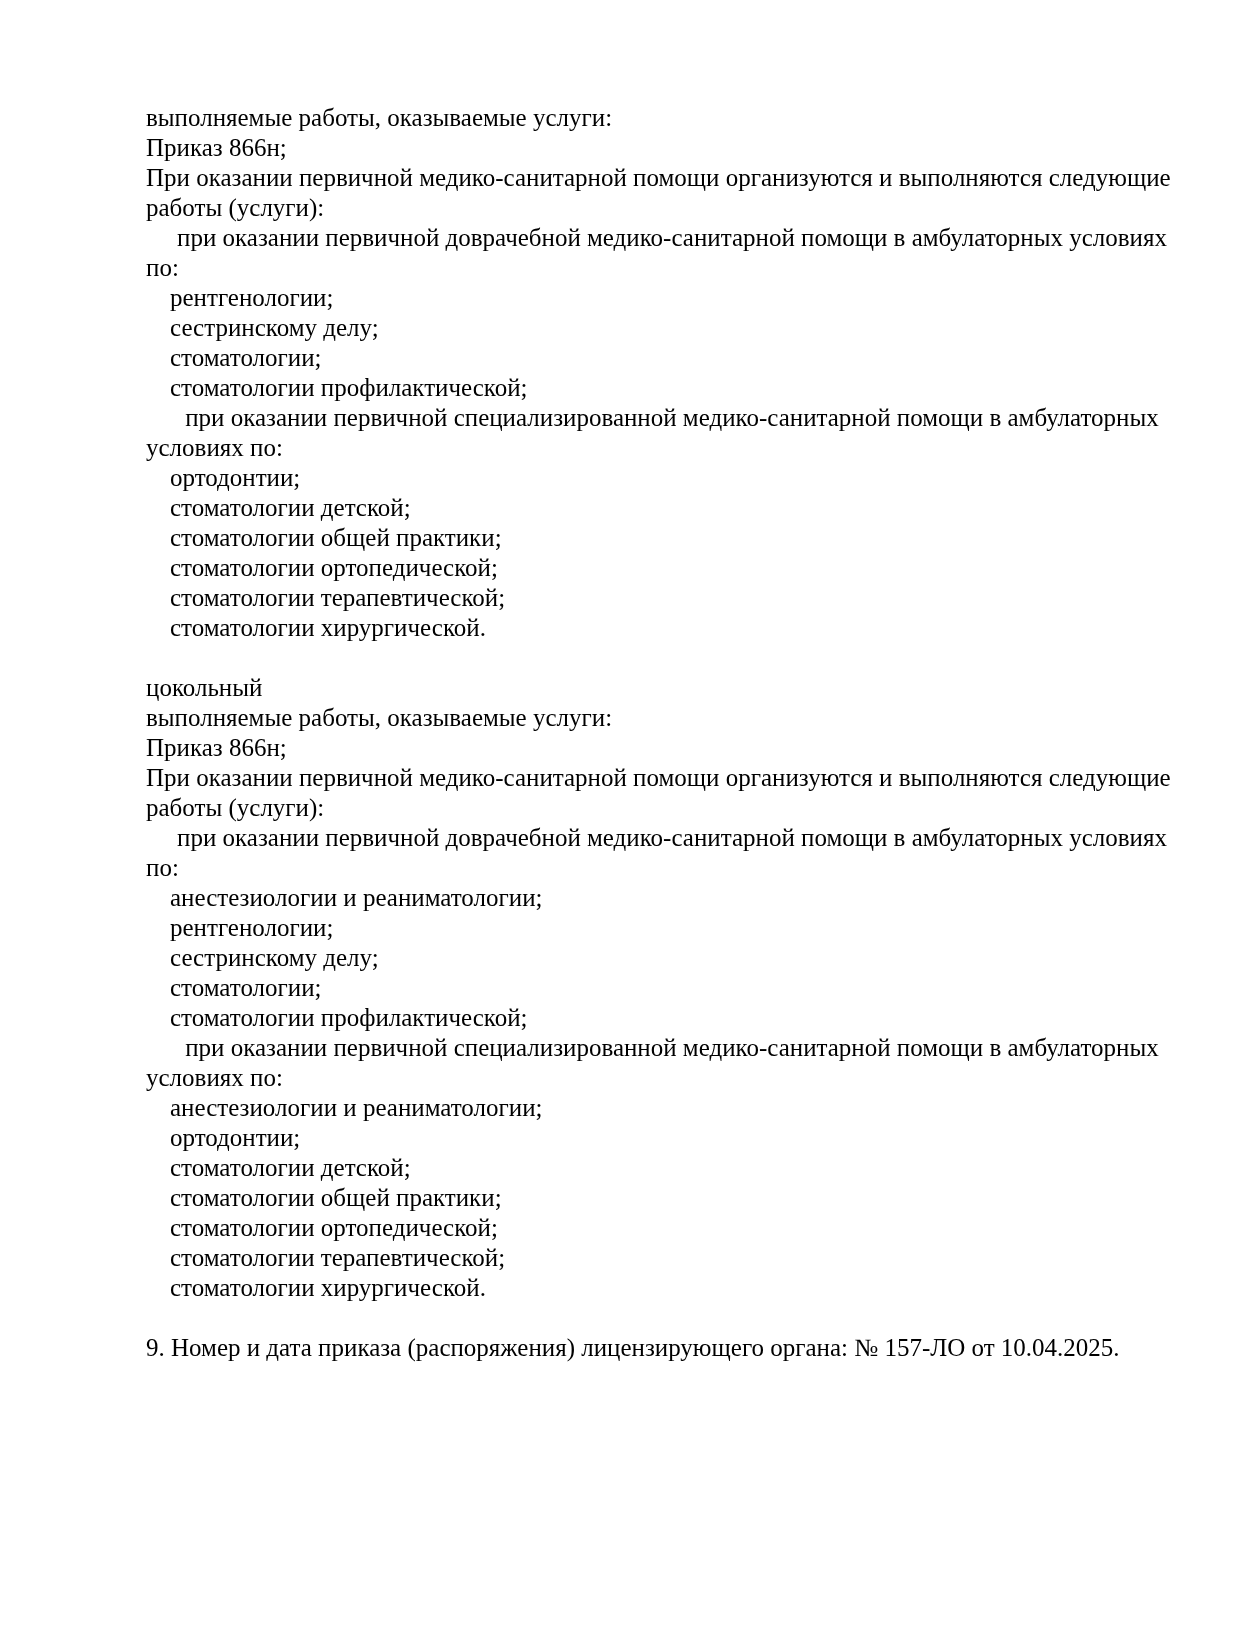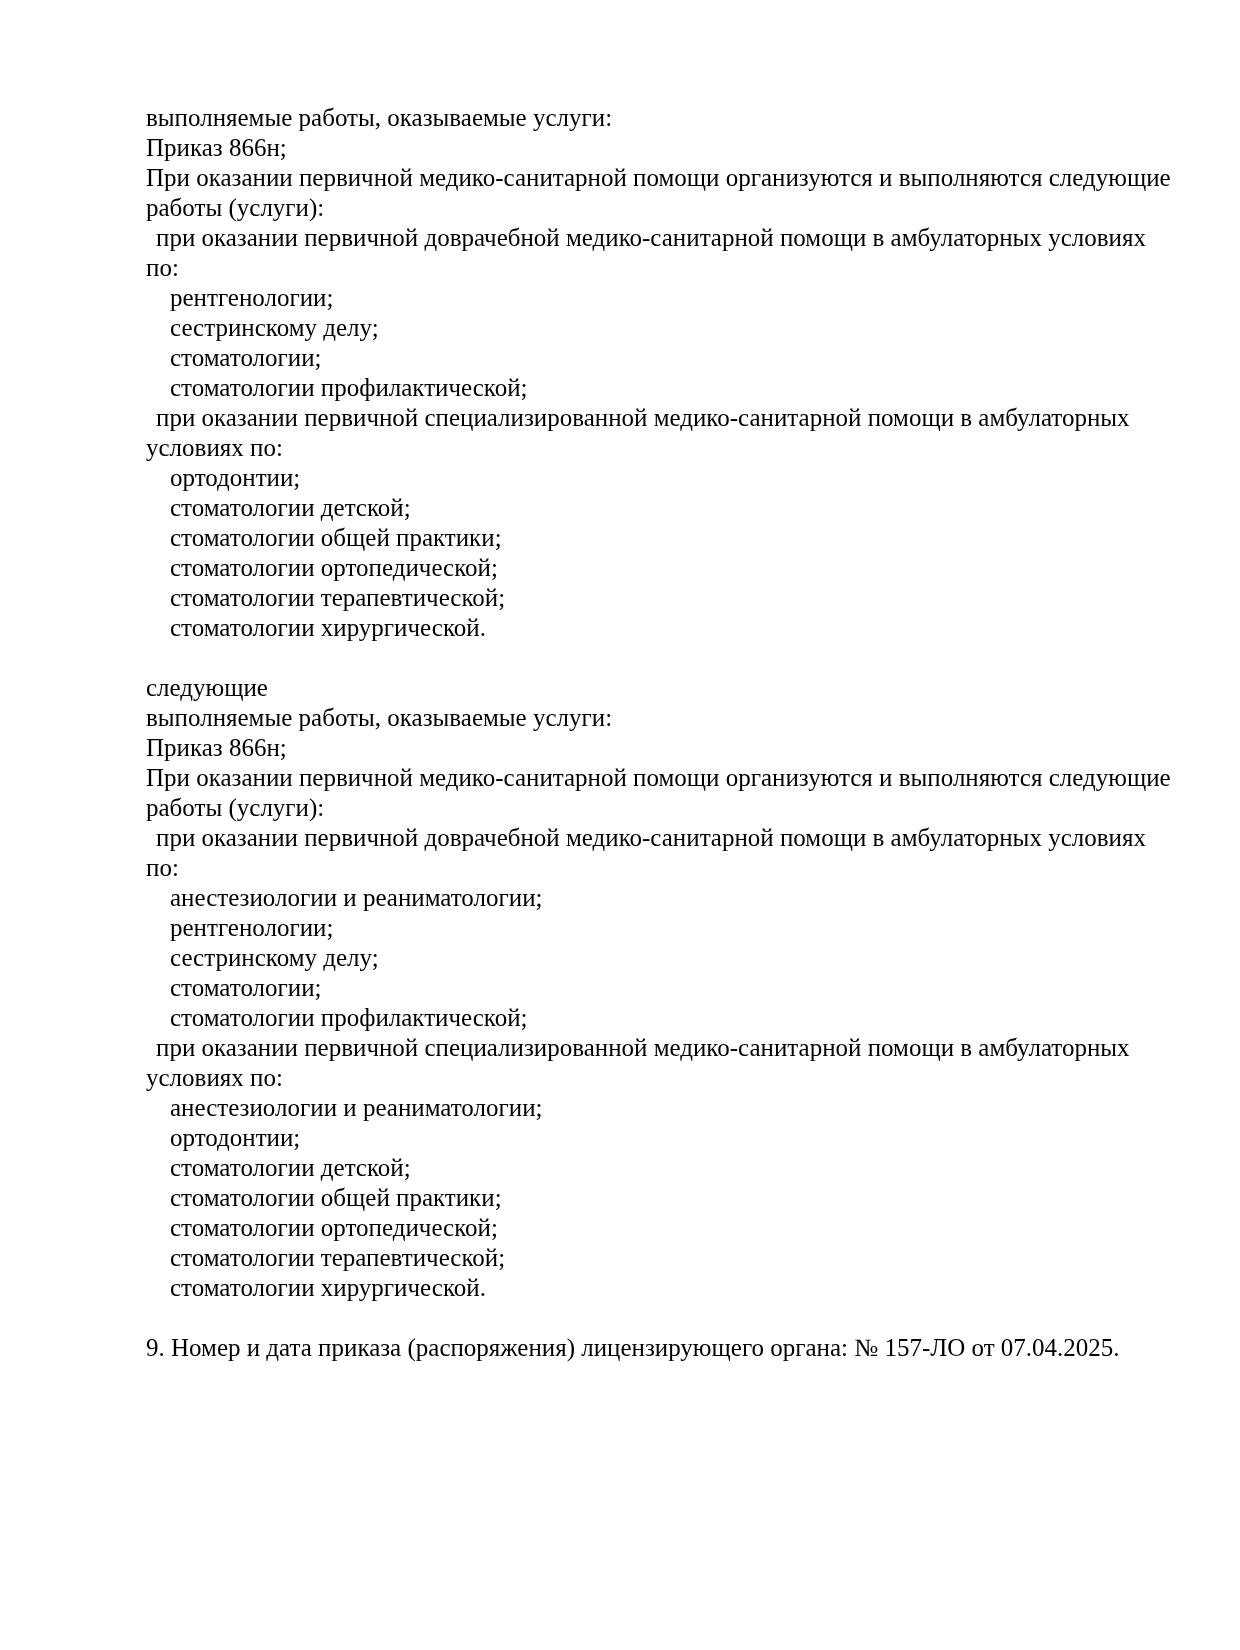--- a/index.html
+++ b/index.html
@@ -23,21 +23,21 @@
     font-family: "Liberation Serif", "DejaVu Serif", serif;
     font-size: 25px;
     line-height: 30px;
     color: #000000;
   }
   .line {
     white-space: pre;
     min-height: 30px;
   }
   .indent-0 { padding-left: 0; }
-  .indent-1 { padding-left: 10px; }
+  .indent-1 { padding-left: 10px; text-align: center; }
   .indent-2 { padding-left: 24px; }
 </style>
 </head>
 <body>
 
 <div class="page" style="background: rgb(255, 255, 255);">
   <div class="text-body" id="doc-lines" style="color: rgb(0, 0, 0);">
       <div class="line indent-0">выполняемые работы, оказываемые услуги:</div>
       <div class="line indent-0">Приказ 866н;</div>
       <div class="line indent-0">При оказании первичной медико-санитарной помощи организуются и выполняются следующие</div>
@@ -50,21 +50,21 @@
       <div class="line indent-2">стоматологии профилактической;</div>
       <div class="line indent-1">при оказании первичной специализированной медико-санитарной помощи в амбулаторных</div>
       <div class="line indent-0">условиях по:</div>
       <div class="line indent-2">ортодонтии;</div>
       <div class="line indent-2">стоматологии детской;</div>
       <div class="line indent-2">стоматологии общей практики;</div>
       <div class="line indent-2">стоматологии ортопедической;</div>
       <div class="line indent-2">стоматологии терапевтической;</div>
       <div class="line indent-2">стоматологии хирургической.</div>
       <div class="line indent-0"></div>
-      <div class="line indent-0">следующие</div>
+      <div class="line indent-0">цокольный</div>
       <div class="line indent-0">выполняемые работы, оказываемые услуги:</div>
       <div class="line indent-0">Приказ 866н;</div>
       <div class="line indent-0">При оказании первичной медико-санитарной помощи организуются и выполняются следующие</div>
       <div class="line indent-0">работы (услуги):</div>
       <div class="line indent-1">при оказании первичной доврачебной медико-санитарной помощи в амбулаторных условиях</div>
       <div class="line indent-0">по:</div>
       <div class="line indent-2">анестезиологии и реаниматологии;</div>
       <div class="line indent-2">рентгенологии;</div>
       <div class="line indent-2">сестринскому делу;</div>
       <div class="line indent-2">стоматологии;</div>
@@ -72,15 +72,15 @@
       <div class="line indent-1">при оказании первичной специализированной медико-санитарной помощи в амбулаторных</div>
       <div class="line indent-0">условиях по:</div>
       <div class="line indent-2">анестезиологии и реаниматологии;</div>
       <div class="line indent-2">ортодонтии;</div>
       <div class="line indent-2">стоматологии детской;</div>
       <div class="line indent-2">стоматологии общей практики;</div>
       <div class="line indent-2">стоматологии ортопедической;</div>
       <div class="line indent-2">стоматологии терапевтической;</div>
       <div class="line indent-2">стоматологии хирургической.</div>
       <div class="line indent-0"></div>
-      <div class="line indent-0">9. Номер и дата приказа (распоряжения) лицензирующего органа: № 157-ЛО от 07.04.2025.</div>
+      <div class="line indent-0">9. Номер и дата приказа (распоряжения) лицензирующего органа: № 157-ЛО от 10.04.2025.</div>
     </div>
 </div>
 
 </body></html>

